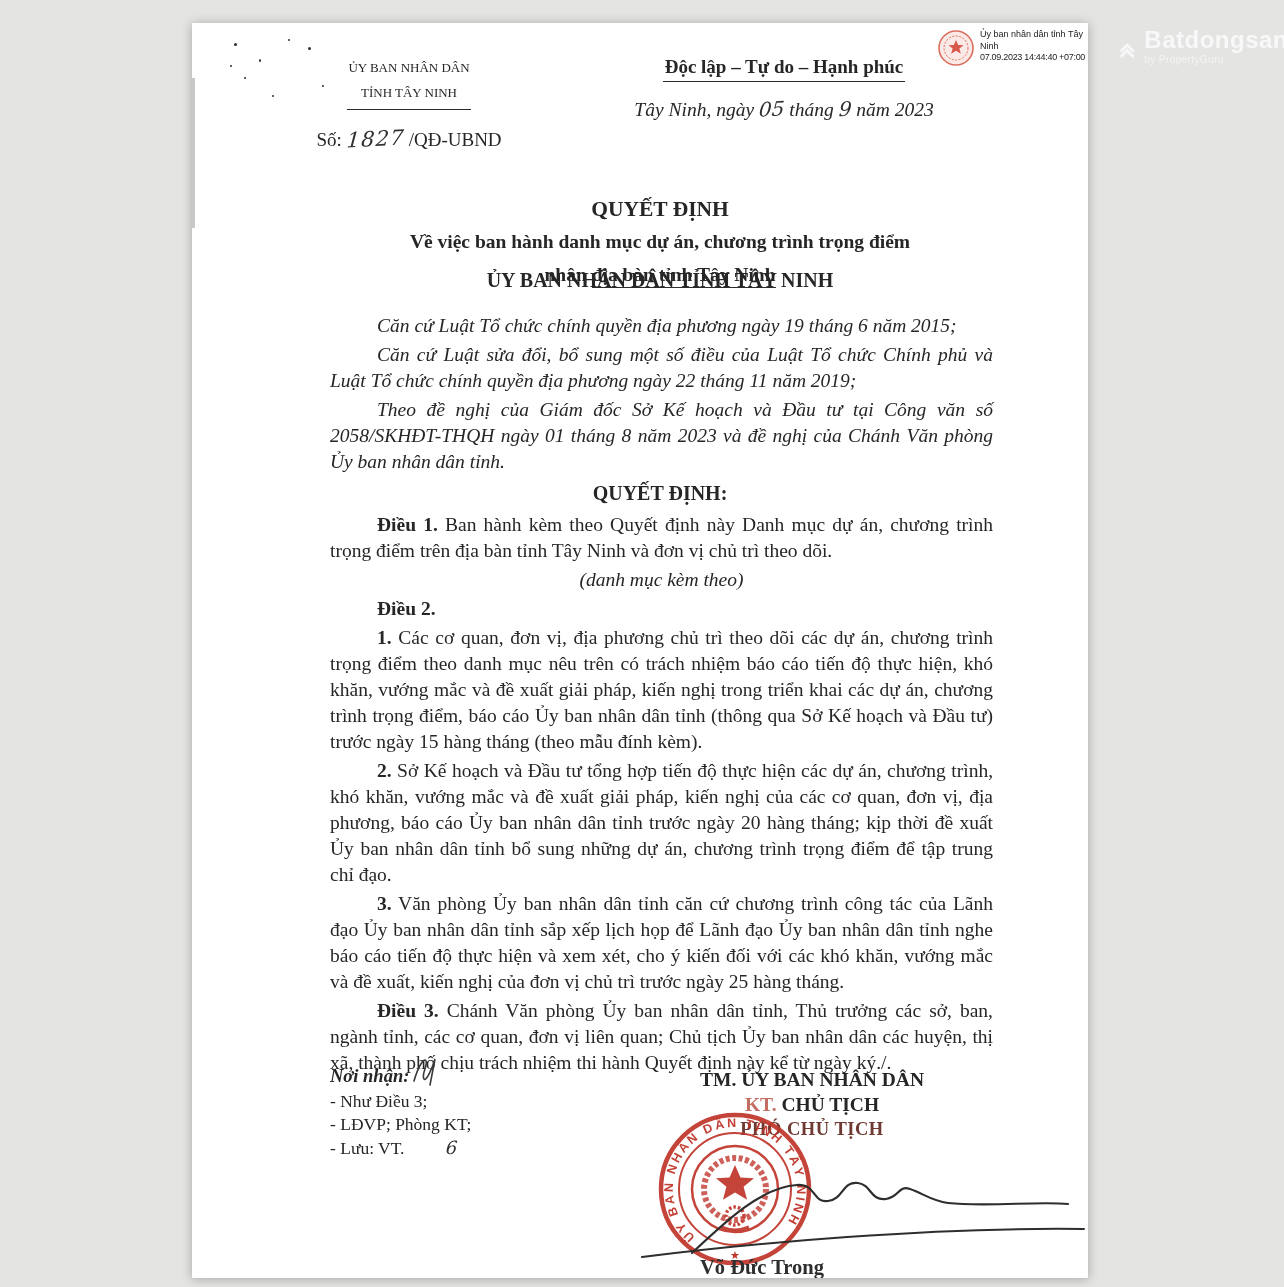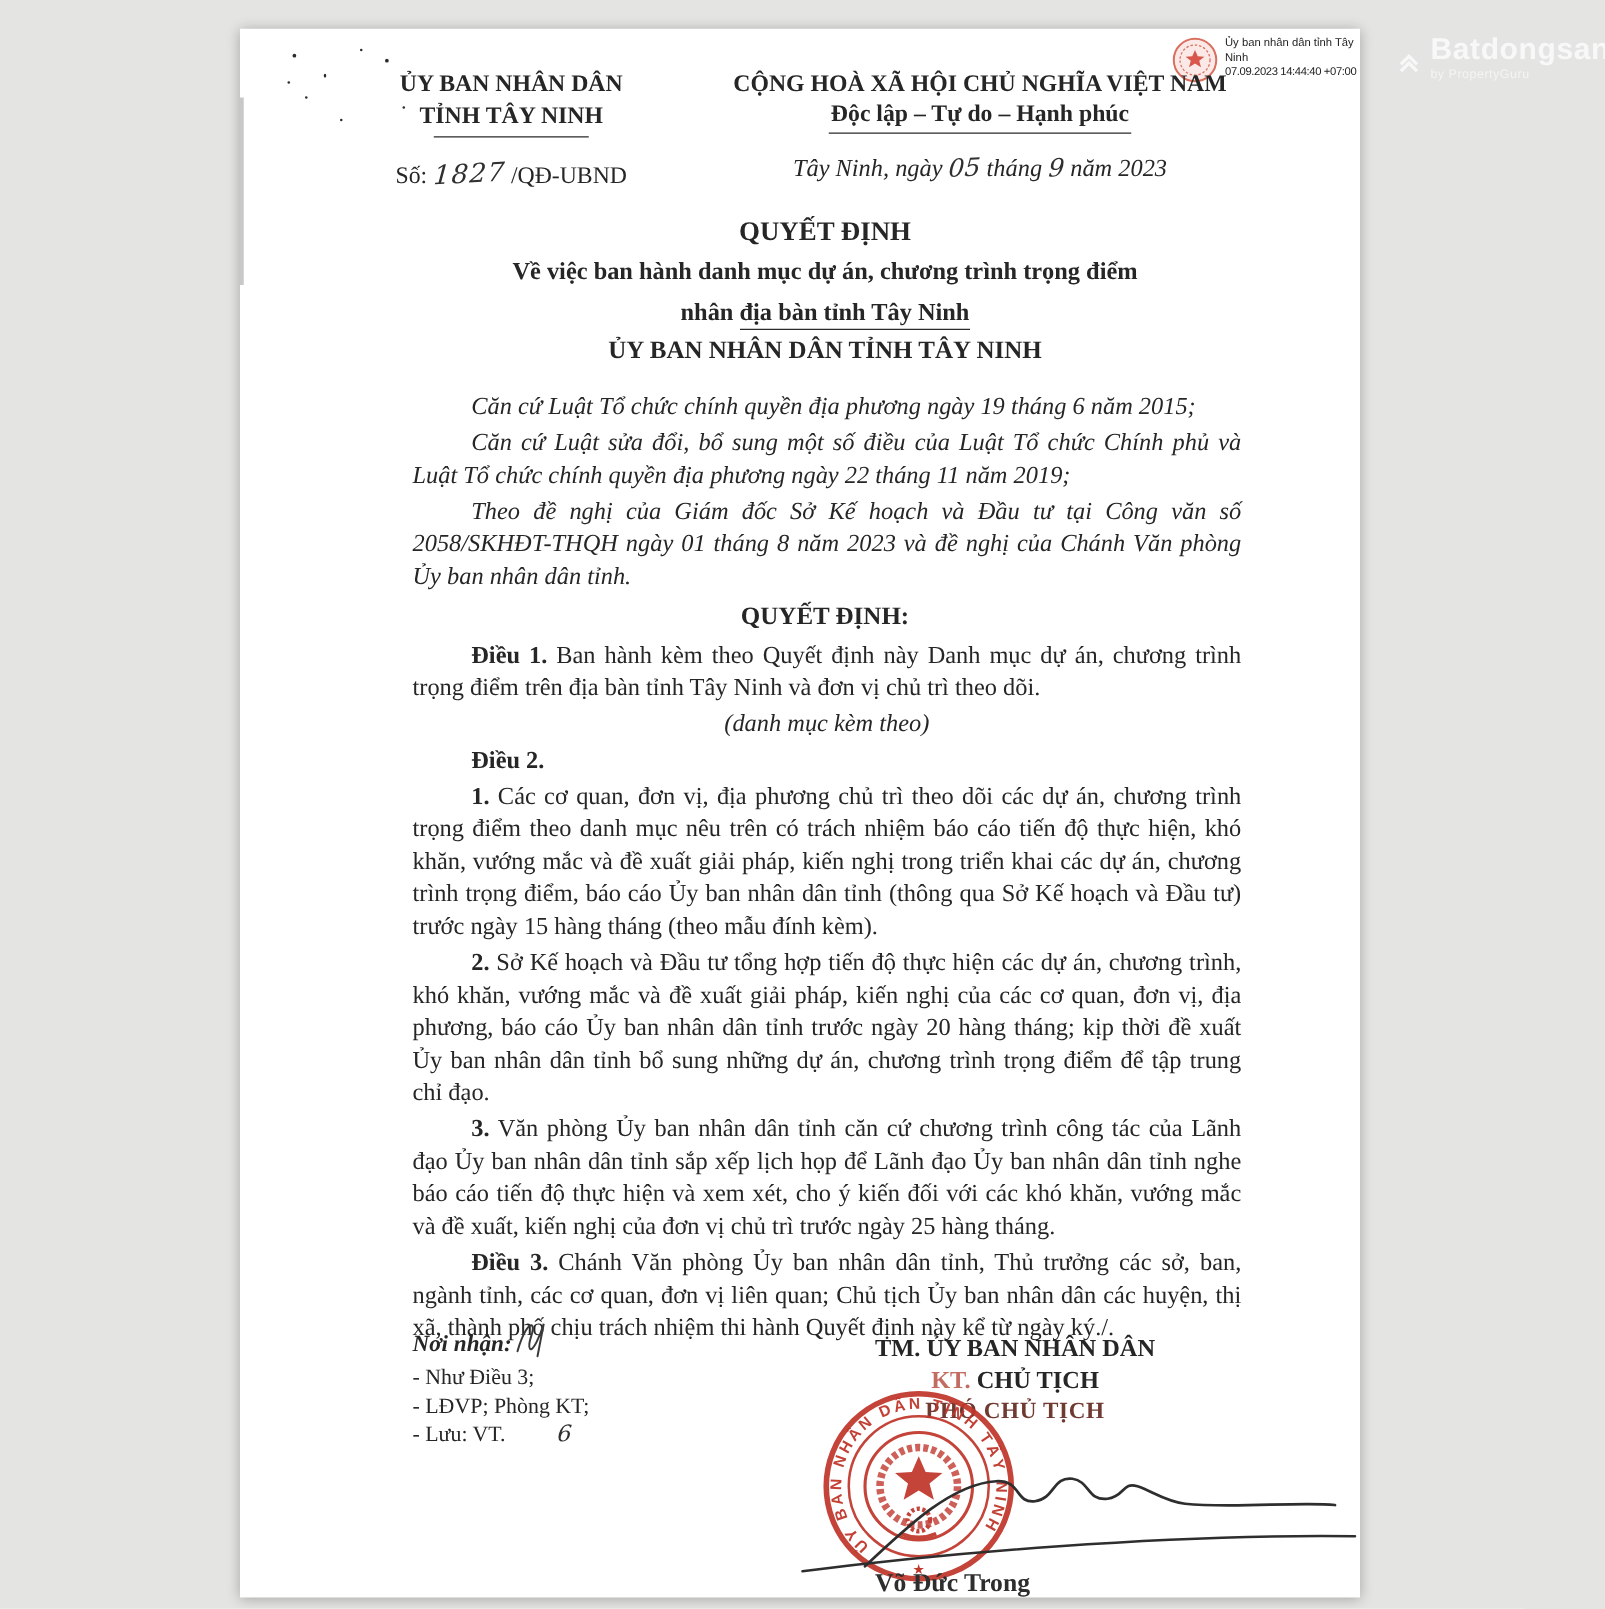--- a/index.html
+++ b/index.html
@@ -24,35 +24,35 @@
   }
   .edge-line{position:absolute;left:0;top:55px;width:3px;height:150px;background:#9a9a9a;opacity:.55;}
   .speck{position:absolute;background:#2c2c2c;border-radius:50%;}
   
   .badge{position:absolute;left:745px;top:6px;width:150px;display:flex;gap:5px;}
   .badge-emblem{flex:0 0 auto;}
   .badge-text{font-family:"Liberation Sans",sans-serif;font-size:9px;line-height:11.5px;color:#1d1d1d;width:104px;}
   .badge-time{white-space:nowrap;letter-spacing:-.3px;}
   
   .hdr-left{position:absolute;left:88px;top:32px;width:258px;text-align:center;}
-  .hdr-left .l1{font-weight:bold;font-size:19px;line-height:25px;}
+  .hdr-left .l1{font-weight:normal;font-size:13px;line-height:25px;}
   .hdr-rule{width:124px;border-top:1.7px solid #2b2b2b;margin:4px auto 0;}
   .doc-number{margin-top:17px;font-size:19px;}
   .hdr-right{position:absolute;left:372px;top:32px;width:440px;text-align:center;}
   .hdr-right .l1{font-weight:bold;font-size:19px;line-height:25px;}
   .hdr-right .l2{display:inline-block;font-weight:bold;font-size:19px;
     border-bottom:1.7px solid #2b2b2b;padding:0 2px 3px;margin-top:1px;}
   .date-line{margin-top:15px;font-style:italic;font-size:19.5px;}
   .hand{font-family:"DejaVu Serif",serif;font-style:italic;display:inline-block;
     transform:skewX(-7deg) rotate(-3deg);color:#303030;}
   .hand-no{font-size:21px;letter-spacing:1px;}
   .hand-date{font-size:20px;}
   
   .title-block{position:absolute;left:118px;top:150px;width:700px;text-align:center;}
-  .title-main{font-weight:bold;font-size:21.5px;}
+  .title-main{font-weight:bold;font-size:21.5px;margin-top:24px;}
   .title-sub{font-weight:bold;font-size:19.5px;line-height:27px;margin-top:6px;}
   .u-part{border-bottom:1.8px solid #2b2b2b;padding-bottom:2px;}
   .authority{position:absolute;left:118px;top:246px;width:700px;text-align:center;
     font-weight:bold;font-size:20px;}
   
   .flow{position:absolute;left:138px;width:663px;font-size:19.5px;line-height:26px;text-align:justify;}
   .preamble{top:290px;font-style:italic;}
   .flow p{margin:0 0 3px;text-indent:47px;}
   .decision-h{position:absolute;left:118px;top:459px;width:700px;text-align:center;
     font-weight:bold;font-size:20px;}
@@ -117,21 +117,20 @@
     <div class="l1">TỈNH TÂY NINH</div>
     <div class="hdr-rule"></div>
     <div class="doc-number">
       <span>Số:</span>
       <span class="hand hand-no">1827</span>
       <span>/QĐ-UBND</span>
     </div>
   </div>
 
   <div class="hdr-right">
-    <div class="l1">CỘNG HOÀ XÃ HỘI CHỦ NGHĨA VIỆT NAM</div>
     <div><span class="l2">Độc lập – Tự do – Hạnh phúc</span></div>
     <div class="date-line">
       <span>Tây Ninh, ngày</span>
       <span class="hand hand-date">05</span>
       <span>tháng</span>
       <span class="hand hand-date">9</span>
       <span>năm 2023</span>
     </div>
   </div>
 

